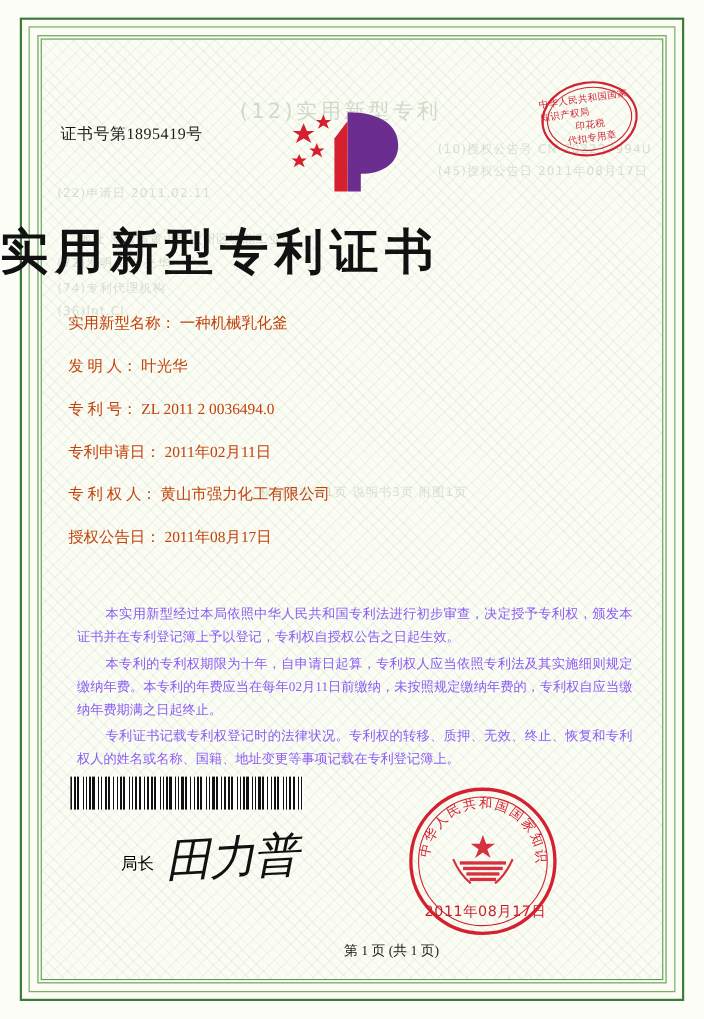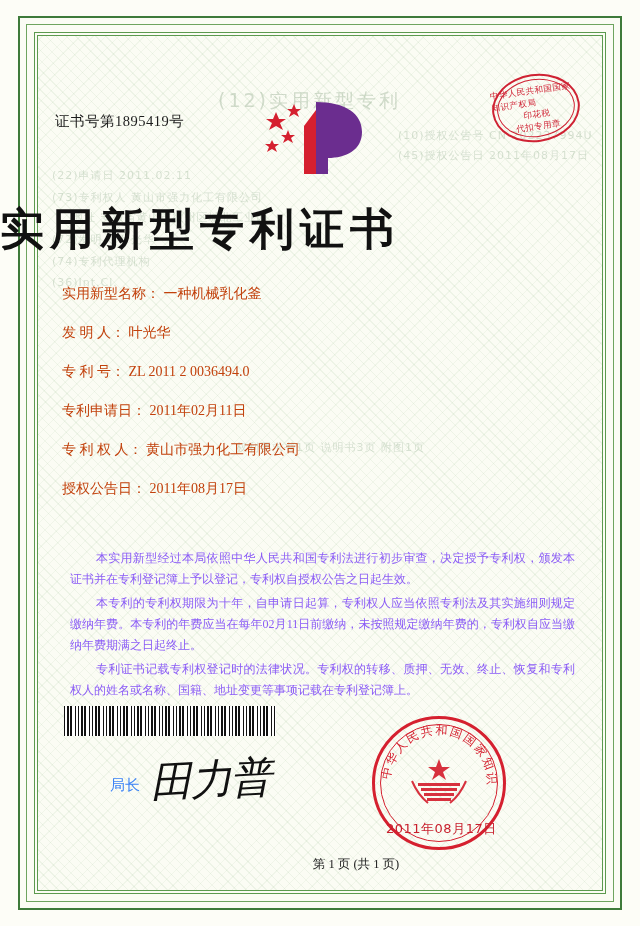--- a/index.html
+++ b/index.html
@@ -162,21 +162,21 @@
       to right,
       #111 0 1px, #fff 1px 3px, #111 3px 5px, #fff 5px 6px,
       #111 6px 8px, #fff 8px 11px, #111 11px 12px, #fff 12px 14px
     );
   }
   
   .director-label {
     position: absolute;
     left: 110px; top: 776px;
     font-size: 15px;
-    color: #3b82f6;
+    color: #000000;
   }
   .signature {
     position: absolute;
     left: 150px; top: 752px;
     font-size: 42px;
     color: #111;
     font-family: "DejaVu Serif", serif;
     font-style: italic;
     letter-spacing: -2px;
     transform: rotate(-3deg);
@@ -237,21 +237,20 @@
 
   <div class="frame-outer"></div>
   <div class="frame-mid"></div>
   <div class="frame-inner"></div>
   <div class="guilloche"></div>
 
   <div class="ghost ghost-title" style="left:218px; top:88px;">(12)实用新型专利</div>
   <div class="ghost" style="left:398px; top:128px;">(10)授权公告号  CN 202237994U</div>
   <div class="ghost" style="left:398px; top:148px;">(45)授权公告日  2011年08月17日</div>
   <div class="ghost" style="left:52px; top:168px;">(22)申请日  2011.02.11</div>
-  <div class="ghost" style="left:52px; top:190px;">(73)专利权人  黄山市强力化工有限公司</div>
   <div class="ghost" style="left:72px; top:210px;">地址  安徽省黄山市徽州区城北工业园</div>
   <div class="ghost" style="left:52px; top:232px;">(72)发明人  叶光华</div>
   <div class="ghost" style="left:52px; top:254px;">(74)专利代理机构</div>
   <div class="ghost" style="left:52px; top:276px;">(36)Int.Cl.</div>
   <div class="ghost" style="left:236px; top:440px;">权利要求书1页  说明书3页  附图1页</div>
 
   <div class="cert-no">证书号第1895419号</div>
 
   <div class="logo">
     <svg width="120" height="82" viewBox="0 0 120 82">

